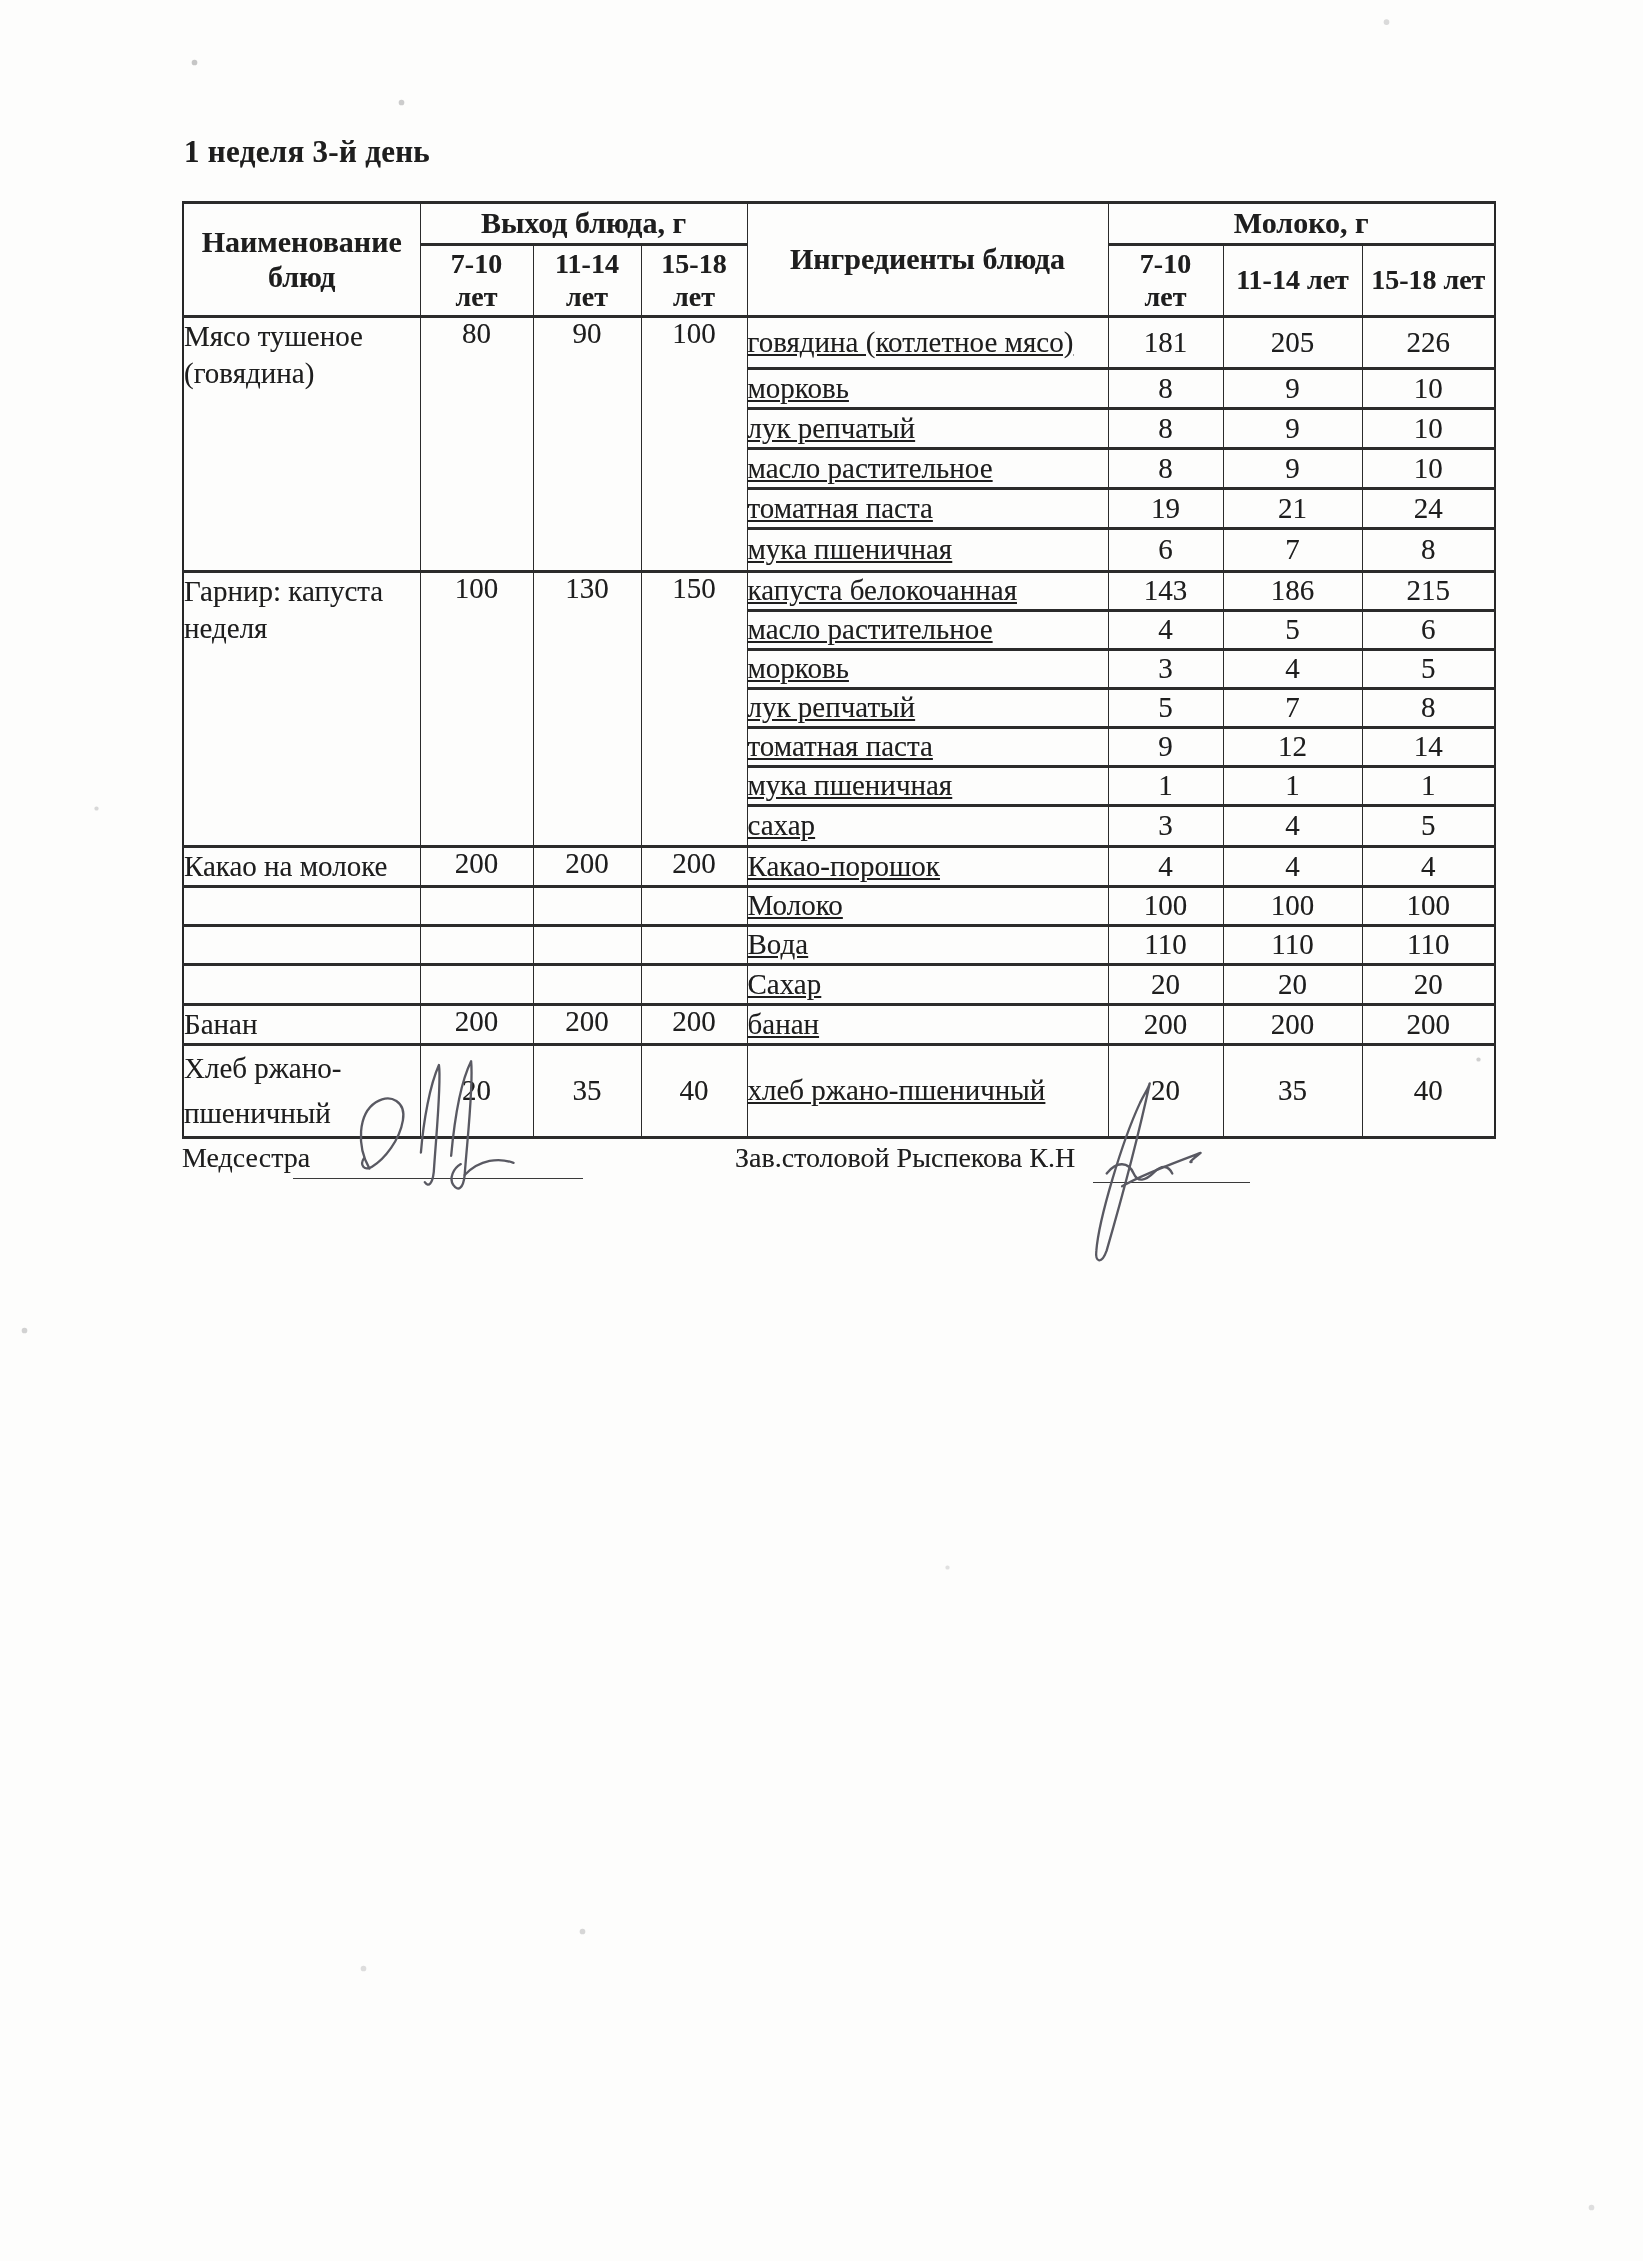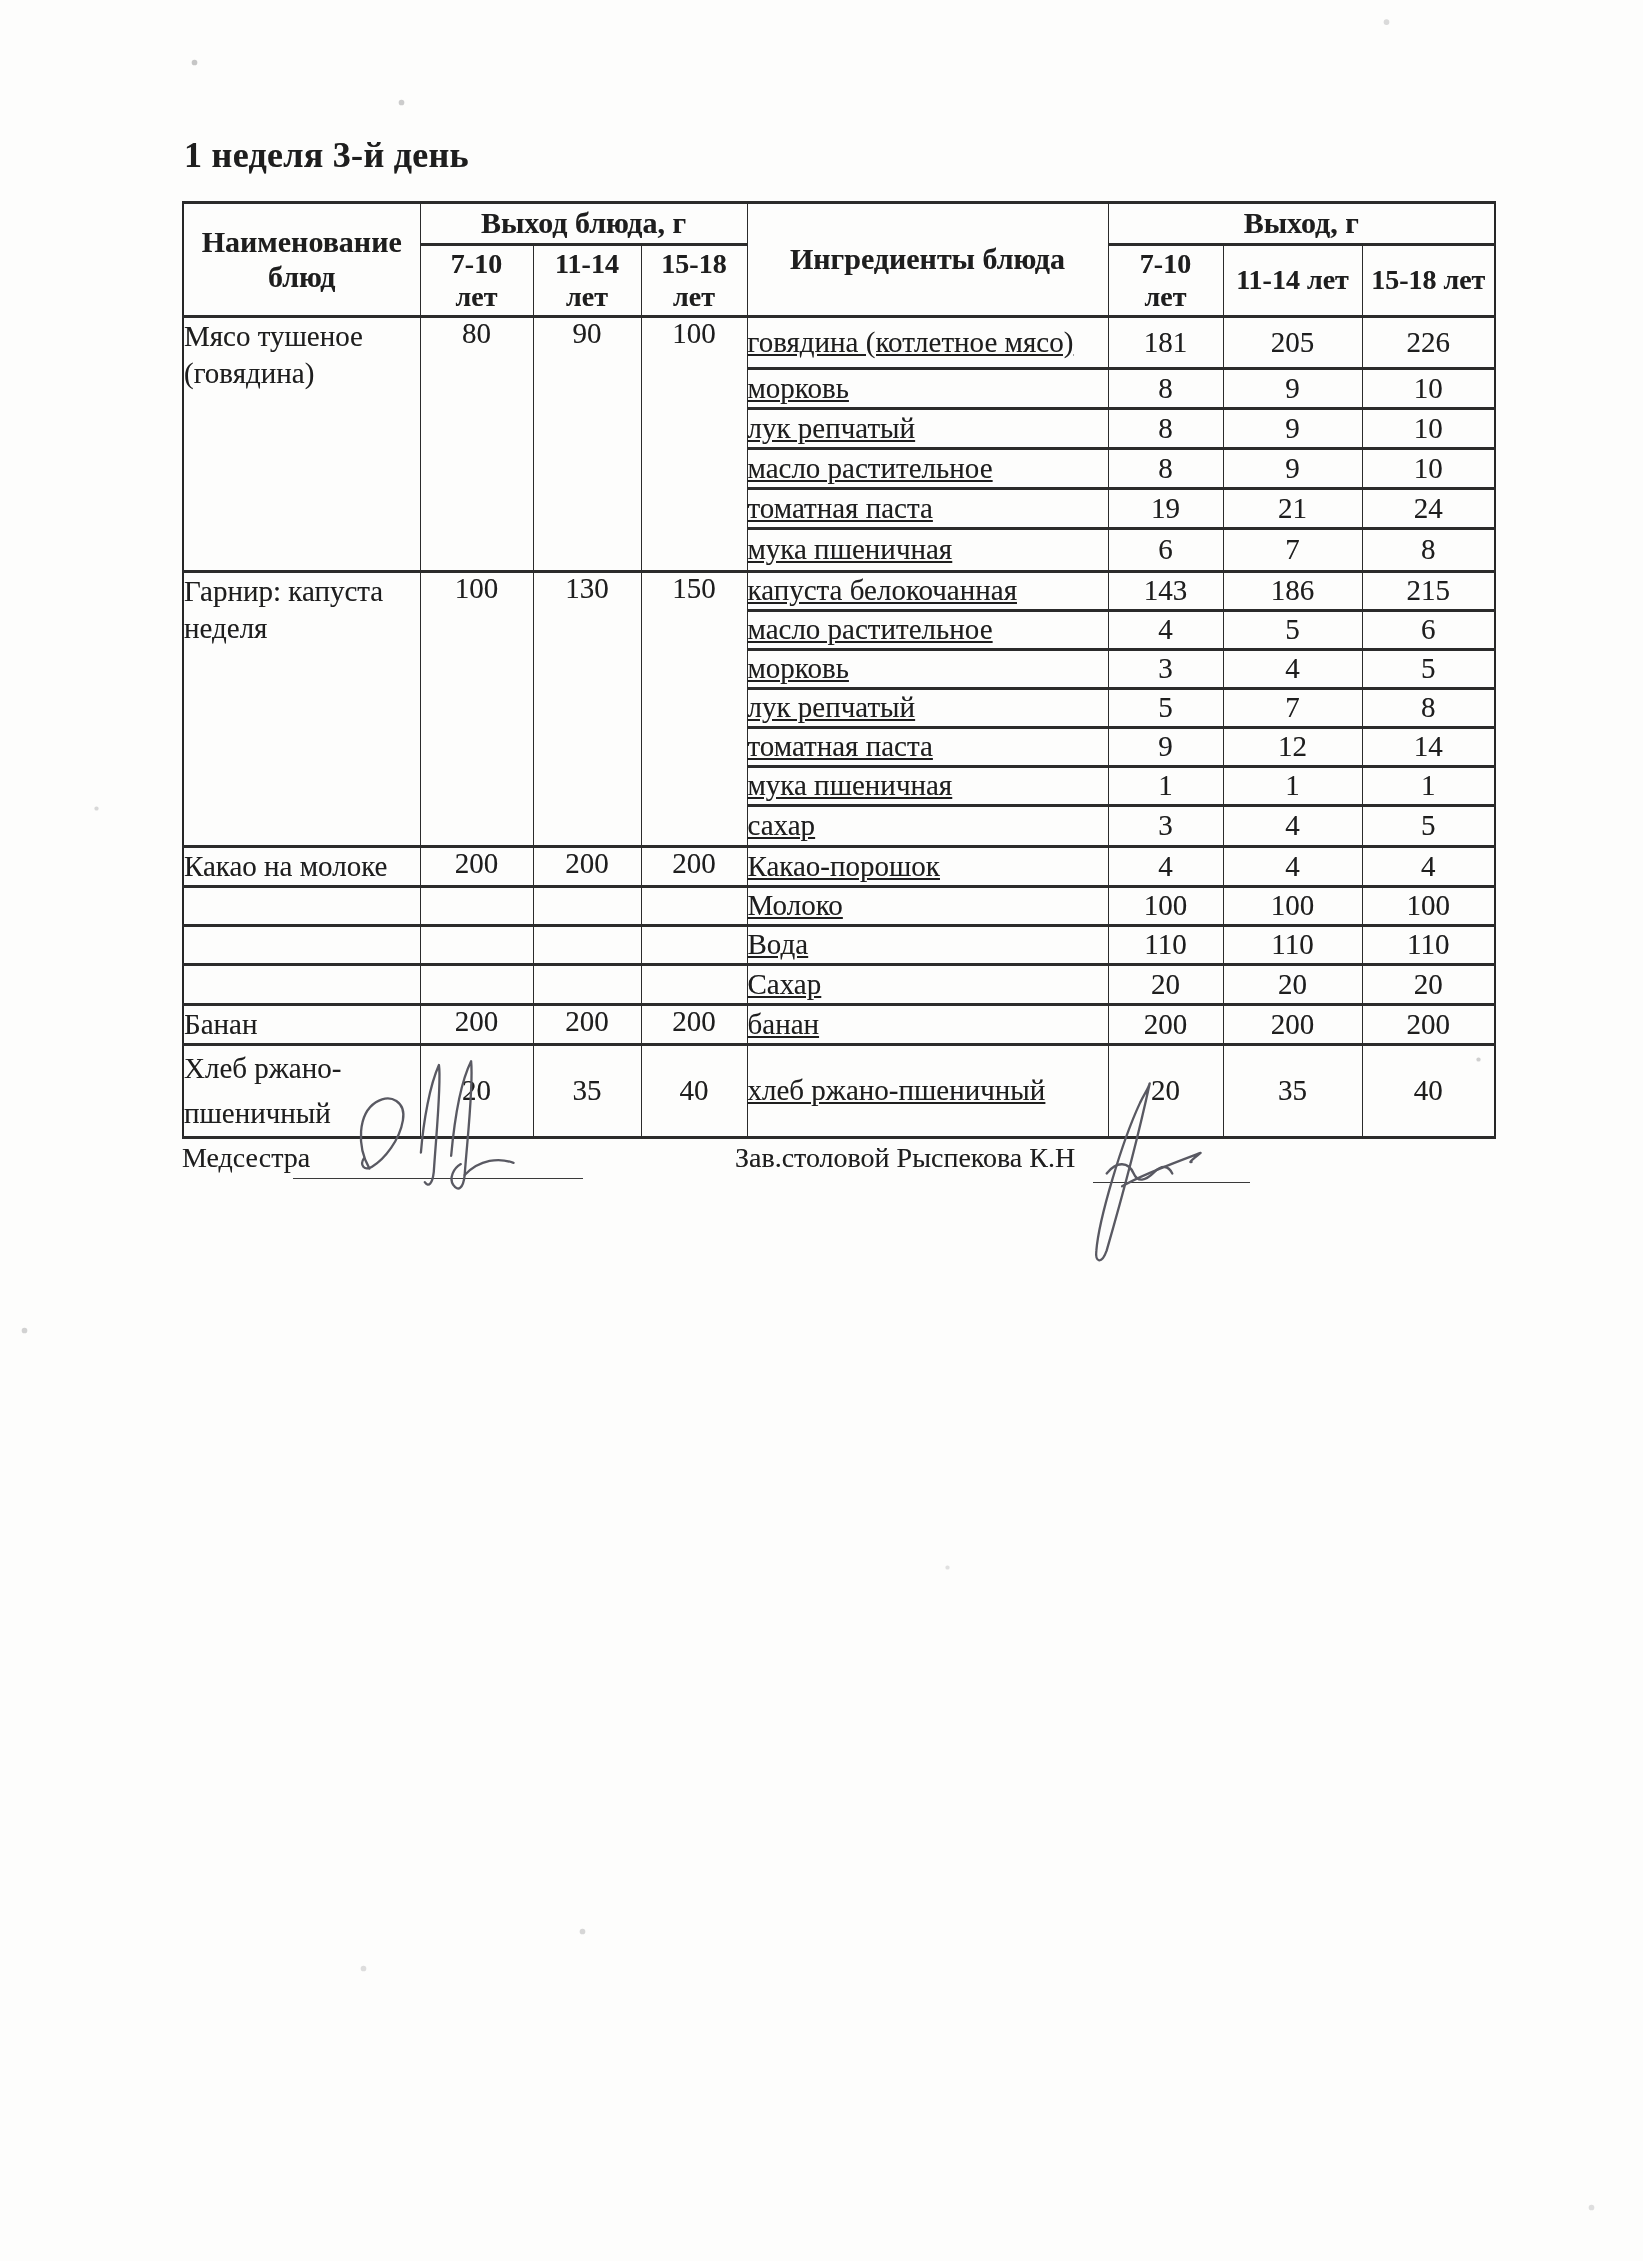--- a/index.html
+++ b/index.html
@@ -9,21 +9,21 @@
     height: 2261px;
     background: #fdfdfc;
     overflow: hidden;
     font-family: "Liberation Serif", "DejaVu Serif", serif;
     color: #1e1e1e;
   }
   .doc-title {
     position: absolute;
     left: 184px;
     top: 134px;
-    font-size: 36px;
+    font-size: 31px;
     font-weight: bold;
     letter-spacing: 0.3px;
     text-shadow: 0 0 0.6px rgba(30,30,30,0.45);
   }
   table.menu {
     position: absolute;
     left: 182px;
     top: 201px;
     width: 1312px;
     border-collapse: collapse;
@@ -128,21 +128,21 @@
         <col style="width:115px">
         <col style="width:139px">
         <col style="width:133px">
     </colgroup>
     <thead>
       <tr style="height:42px">
         <th class="th-cell pre-line" rowspan="2">Наименование
 блюд</th>
         <th class="th-cell" colspan="3">Выход блюда, г</th>
         <th class="th-cell" rowspan="2">Ингредиенты блюда</th>
-        <th class="th-cell" colspan="3">Выход, г</th>
+        <th class="th-cell" colspan="3">Молоко, г</th>
       </tr>
       <tr style="height:72px">
         <th class="th-cell th-age">7-10
 лет</th>
         <th class="th-cell th-age">11-14
 лет</th>
         <th class="th-cell th-age">15-18
 лет</th>
         <th class="th-cell th-age">7-10
 лет</th>

